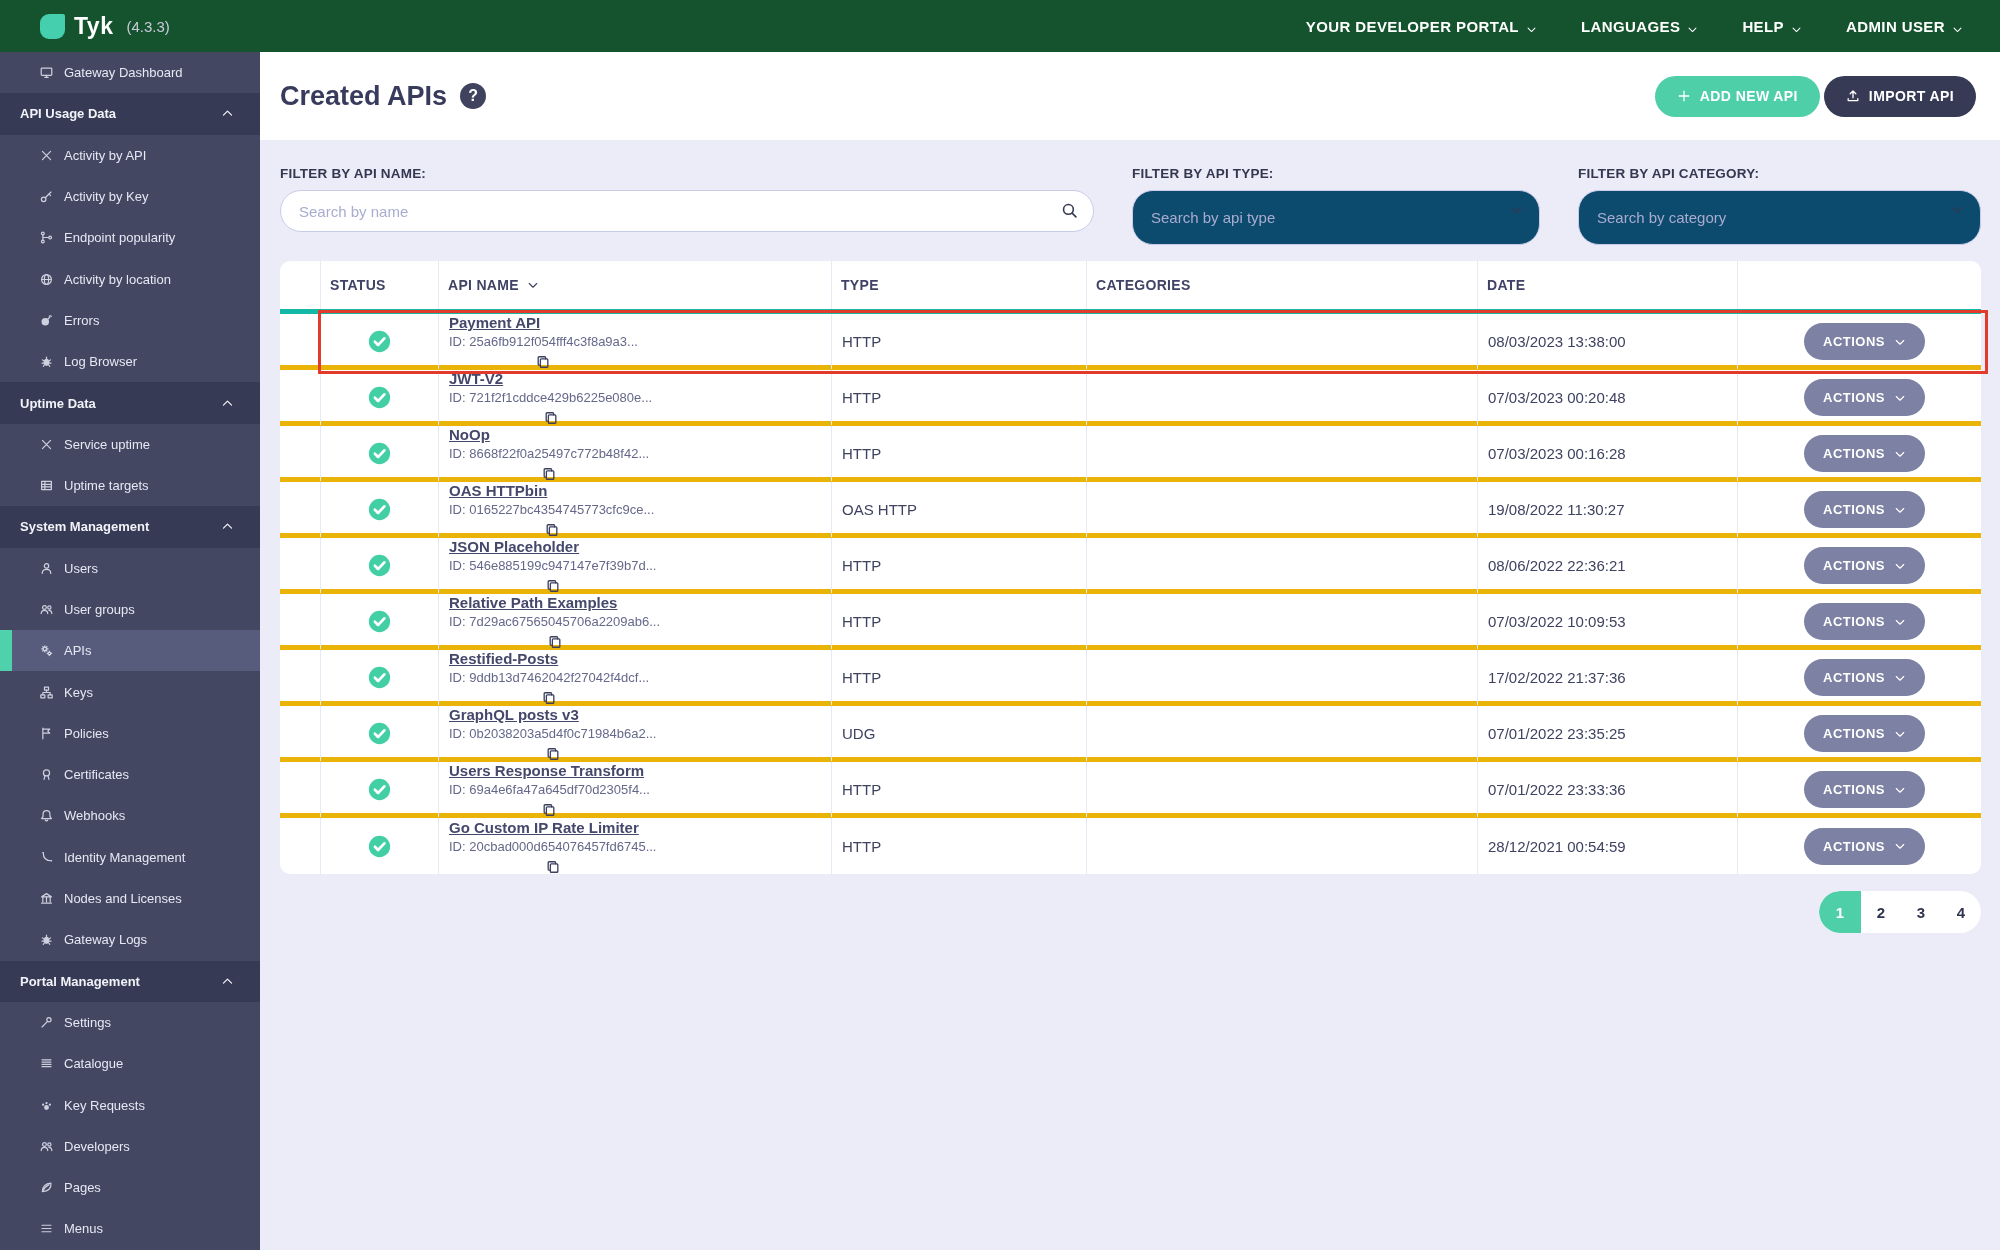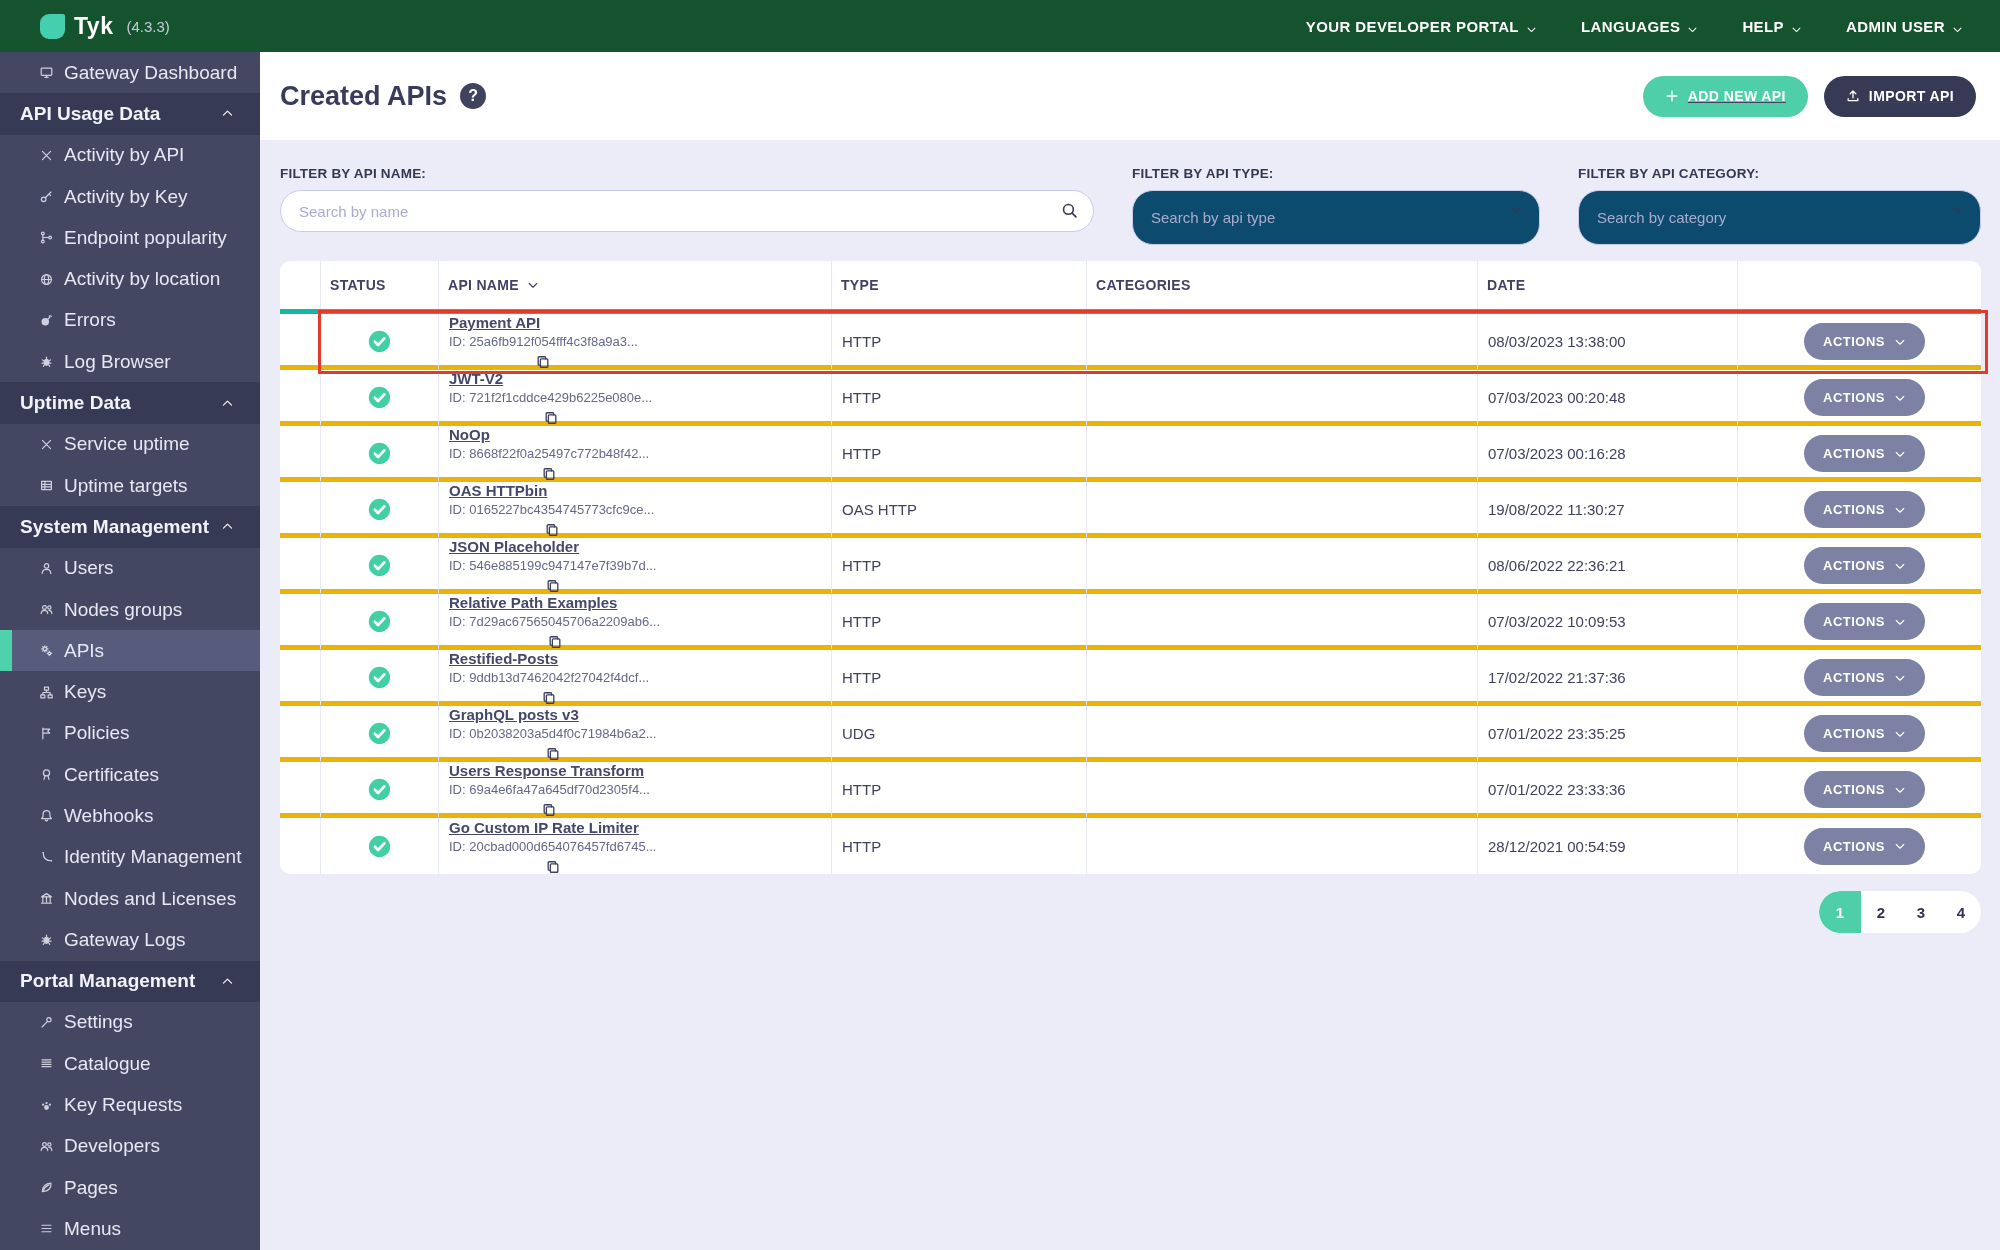--- a/index.html
+++ b/index.html
@@ -12,33 +12,33 @@
   .leaf { width:25px; height:25px; background:#45cfae; border-radius:9px 2px 9px 9px; display:inline-block; }
   .brand-text { color:#fff; font-size:23px; font-weight:700; letter-spacing:.5px; }
   .version { color:#c9cbdd; font-size:15px; margin-left:4px; }
   .topmenu { margin-left:auto; display:flex; align-items:center; gap:44px; }
   .tm-item { display:flex; align-items:flex-end; gap:7px; color:#fff; font-size:15px; font-weight:700; letter-spacing:.4px; cursor:pointer; }
   .tm-item .icn { color:#fff; }
 
   
   .layout { display:flex; height:1198px; }
   .sidebar { width:260px; background:#434762; flex:none; overflow:hidden; }
-  .sb-item, .sb-section { height:41.3px; display:flex; align-items:center; font-size:19px; cursor:pointer; }
+  .sb-item, .sb-section { height:41.3px; display:flex; align-items:center; font-size:13px; cursor:pointer; }
   .sb-item { padding-left:40px; color:#e6e8f3; }
   .sb-item .icn { margin-right:11px; opacity:.85; }
   .sb-section { background:#363a55; color:#f2f3f8; font-weight:700; padding:0 26px 0 20px; }
   .sb-section .icn { margin-left:auto; }
   .sb-item.sel { background:#585c7c; border-left:12px solid #4fd2ab; padding-left:28px; }
 
   
   .main { flex:1; display:flex; flex-direction:column; }
   .title-row { height:88px; background:#fff; display:flex; align-items:center; padding:0 24px 0 20px; }
   .title-row h1 { font-size:27px; font-weight:700; color:#383b5c; }
   .help-badge { width:26px; height:26px; border-radius:50%; background:#3f435e; color:#fff; font-size:16px; font-weight:700; display:flex; align-items:center; justify-content:center; margin-left:13px; cursor:pointer; }
-  .title-actions { margin-left:auto; display:flex; gap:16px;text-decoration:underline; }
+  .title-actions { margin-left:auto; display:flex; gap:4px; }
   .btn { height:41px; border:none; border-radius:21px; color:#fff; font-family:inherit; font-size:14px; font-weight:700; letter-spacing:.4px; padding:0 22px; display:flex; align-items:center; gap:9px; cursor:pointer; }
   .btn-add { background:#4ecfa7; }
   .btn-import { background:#363a55; }
 
   .content { padding:26px 19px 0 20px; }
 
   
   .filters { display:flex; gap:38px; margin-bottom:16px; }
   .filter label { display:block; font-size:13.5px; font-weight:700; color:#34374f; letter-spacing:.2px; margin-bottom:9px; cursor:default; }
   .f-name { flex:1; } .f-type { width:408px; } .f-cat { width:403px; }
@@ -241,21 +241,21 @@
       </div>
       <div class="sb-item">
         <span class="icn">
           <svg width="13" height="13" viewBox="0 0 16 16" fill="none" stroke="currentColor" stroke-width="1.5" stroke-linecap="round" stroke-linejoin="round">
             <circle cx="5.5" cy="5.5" r="2.3"></circle>
             <path d="M1.5 13c0-2.5 1.8-4 4-4s4 1.5 4 4"></path>
             <circle cx="11.5" cy="5.5" r="2"></circle>
             <path d="M11 9c2 0 3.5 1.5 3.5 4"></path>
           </svg>
         </span>
-        <span>Nodes groups</span>
+        <span>User groups</span>
       </div>
       <div class="sb-item sel">
         <span class="icn">
           <svg width="13" height="13" viewBox="0 0 16 16" fill="none" stroke="currentColor" stroke-width="1.5" stroke-linecap="round" stroke-linejoin="round">
             <circle cx="6" cy="6" r="2.1"></circle>
             <path d="M6 2.2v1.4M6 8.4v1.4M2.2 6h1.4M8.4 6h1.4M3.3 3.3l1 1M7.7 7.7l1 1M8.7 3.3l-1 1M4.3 7.7l-1 1"></path>
             <circle cx="11.6" cy="11.6" r="1.7"></circle>
             <path d="M11.6 8.9v1.1M11.6 13.2v1.1M8.9 11.6h1.1M13.2 11.6h1.1"></path>
           </svg>
         </span>

